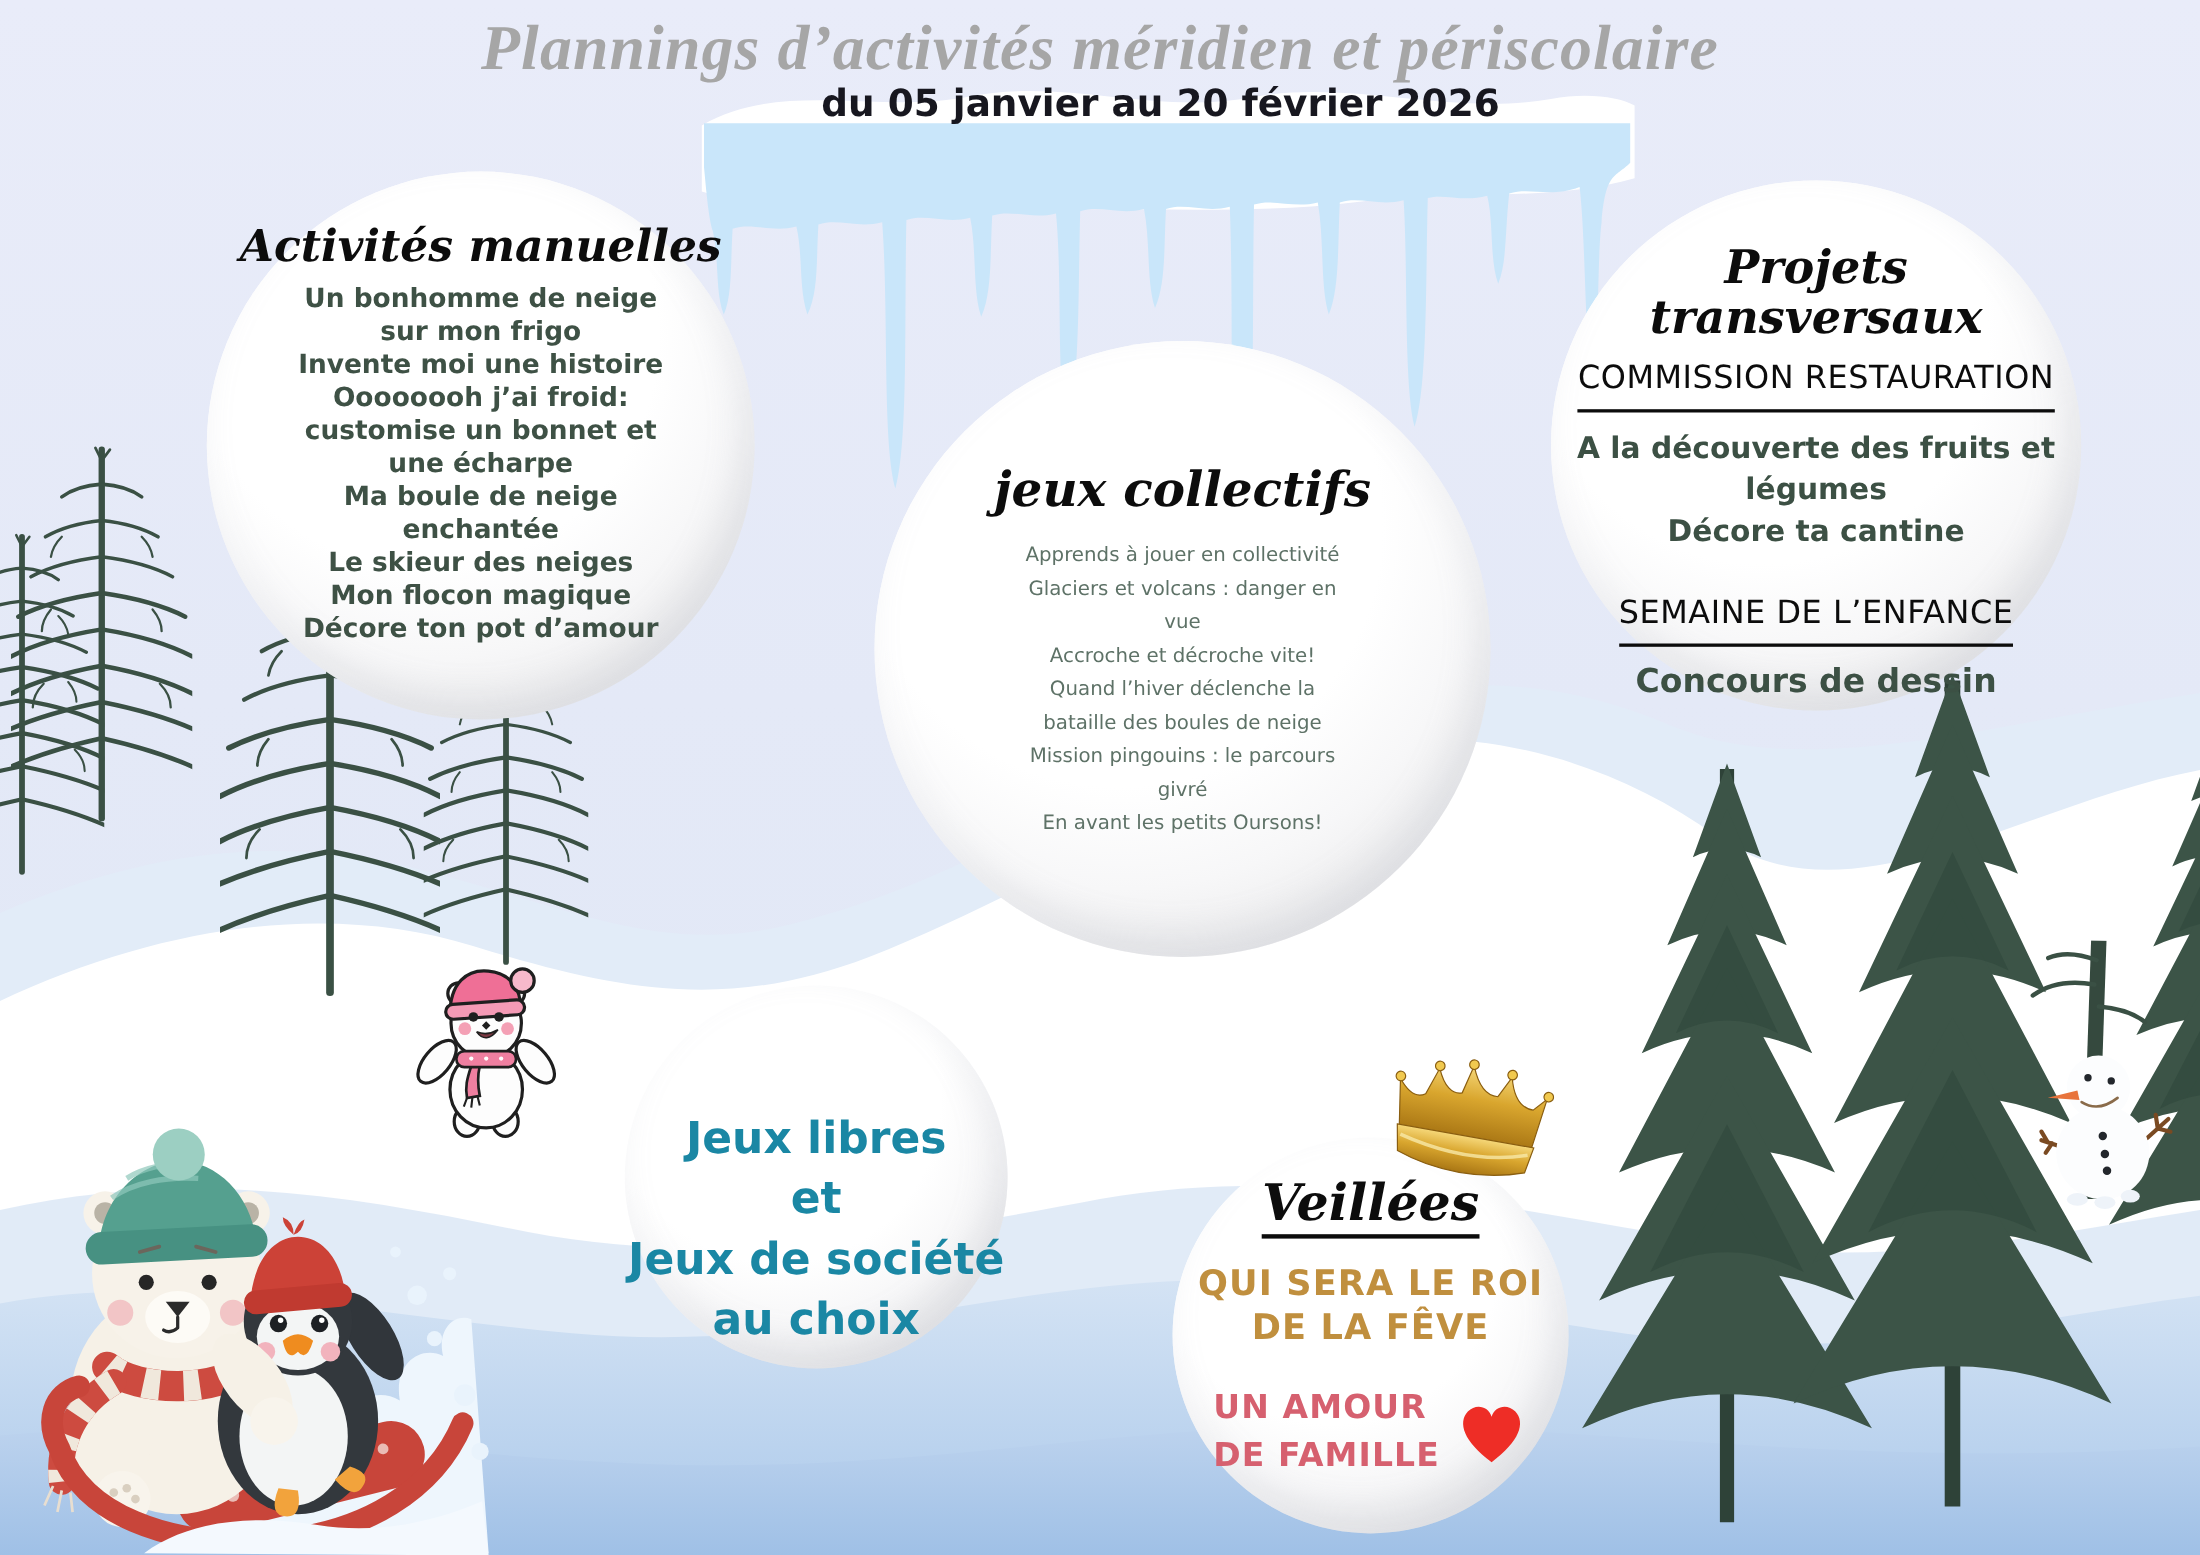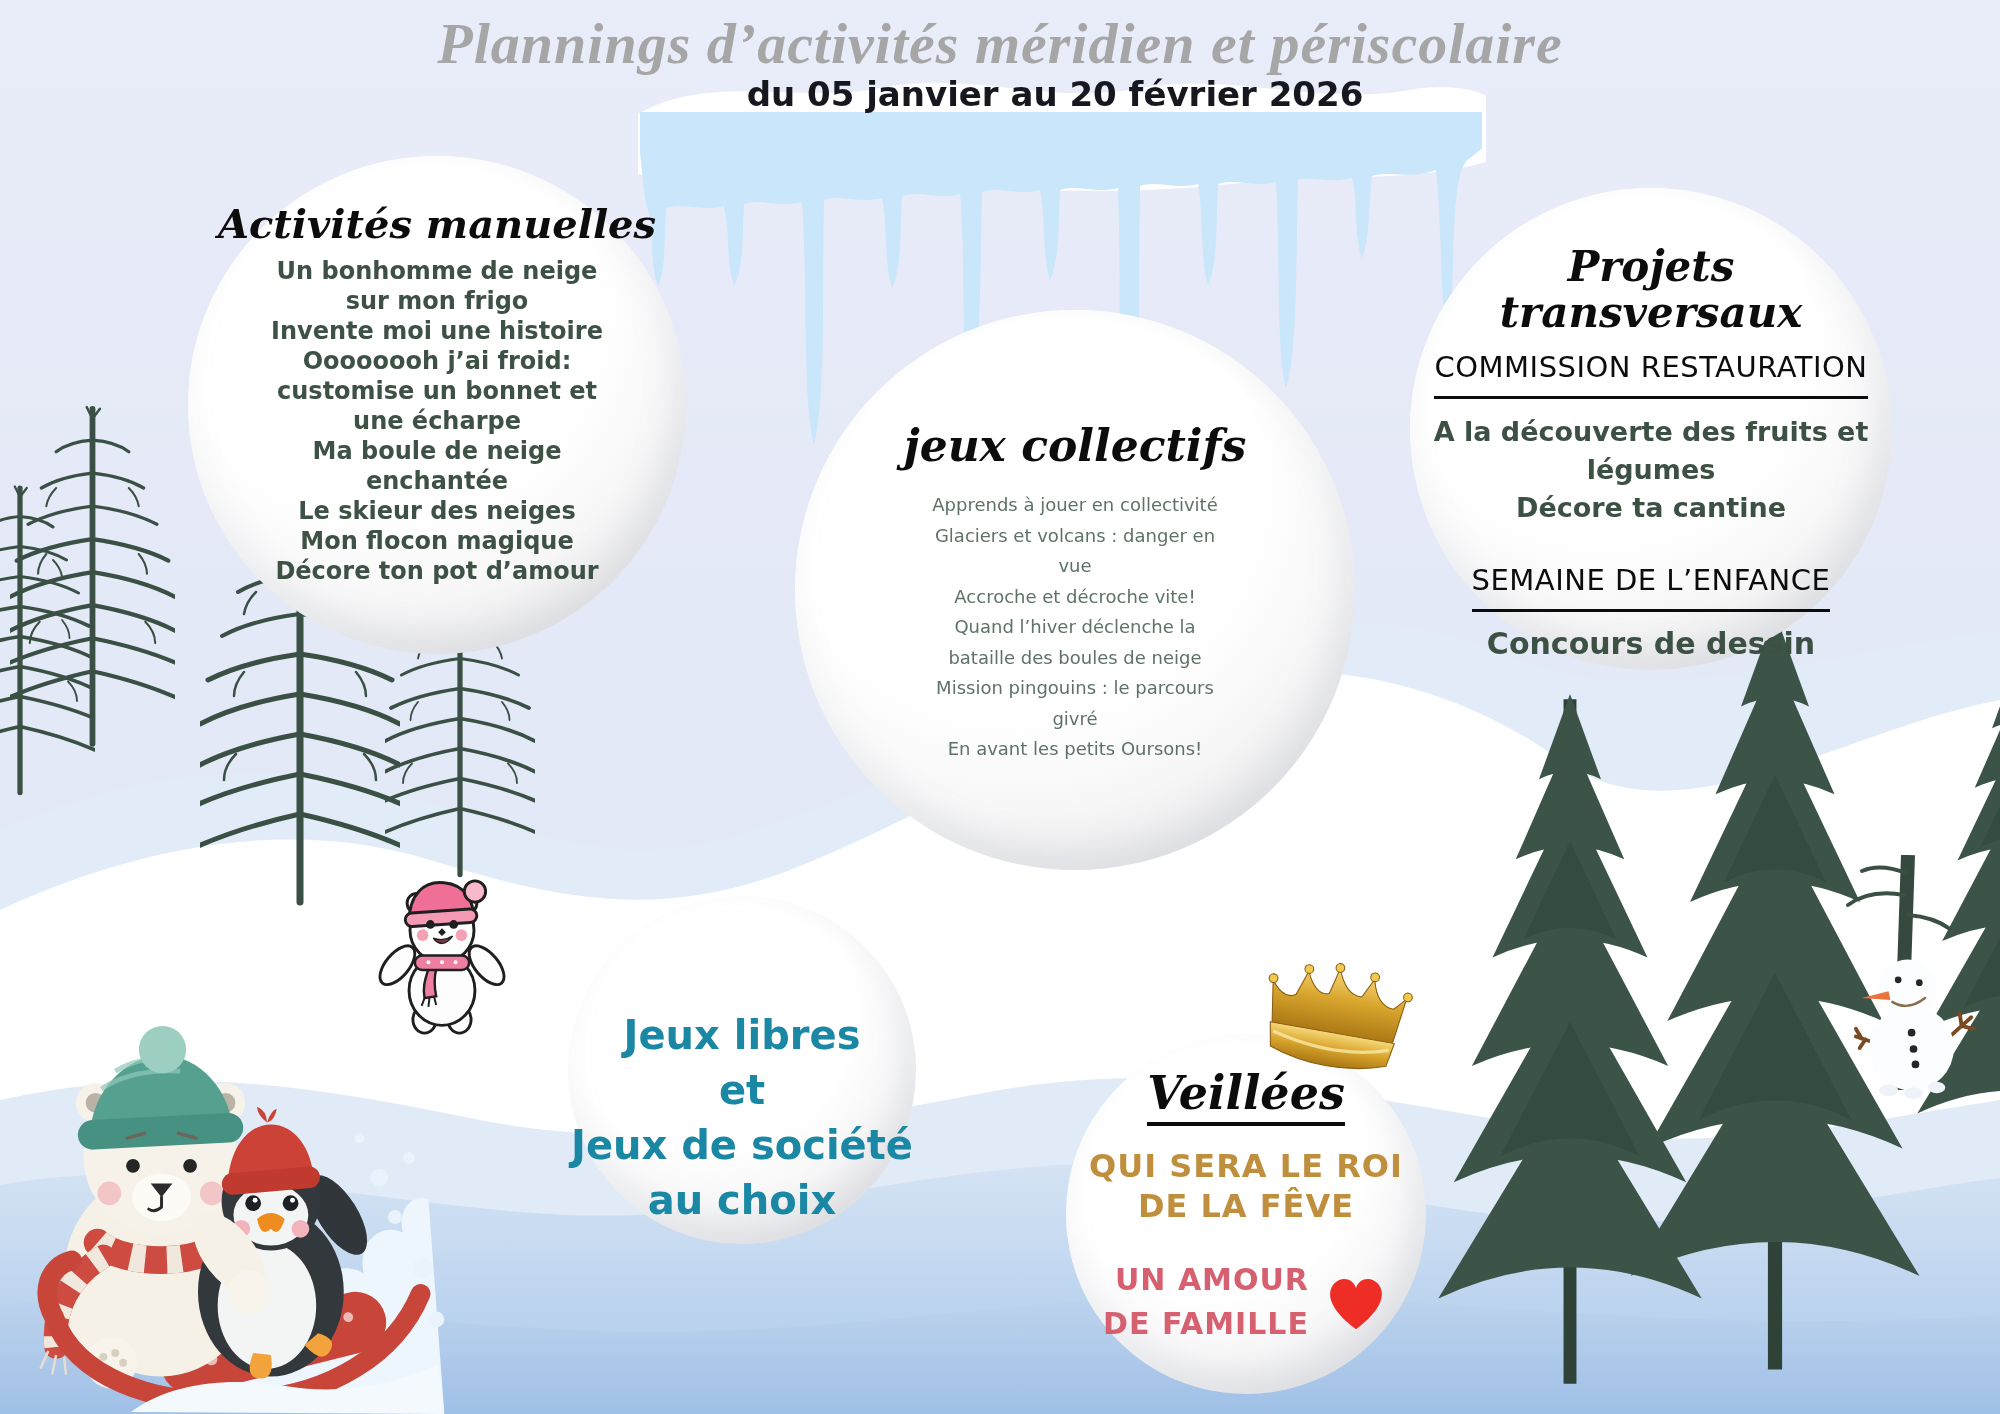--- a/index.html
+++ b/index.html
@@ -35,33 +35,33 @@
     display:inline-block;font-weight:400;color:#0c0c0c;letter-spacing:.5px;
     border-bottom:3px solid #0c0c0c;padding-bottom:12px;
   }
   .lines div{white-space:nowrap;}
   #bubble-manual{left:188px;top:156px;width:498px;height:498px;}
   #bubble-manual .script-heading{margin-top:46px;font-size:40px;}
   #bubble-manual .lines{margin-top:10px;font-weight:700;font-size:24px;line-height:30px;color:#3e5145;}
   #bubble-collective{left:795px;top:310px;width:560px;height:560px;}
   #bubble-collective .script-heading{margin-top:112px;font-size:44px;}
   #bubble-collective .lines{margin-top:20px;font-weight:400;font-size:18px;line-height:30.5px;color:#5e7267;}
-  #bubble-projects{left:1410px;top:188px;width:482px;height:482px;}
+  #bubble-projects{left:1410px;top:164px;width:482px;height:482px;}
   #bubble-projects .script-heading{margin-top:56px;font-size:42px;}
   #bubble-projects .u-header{margin-top:14px;font-size:29px;}
   #bubble-projects .lines{margin-top:14px;font-weight:700;font-size:27px;line-height:38px;color:#3c5044;}
   #bubble-projects .sec2{margin-top:22px;}
   #bubble-projects .lines2{margin-top:14px;font-weight:700;font-size:30px;color:#3c5044;}
   #bubble-free{left:568px;top:896px;width:348px;height:348px;}
   #bubble-free .lines{margin-top:112px;font-weight:700;font-size:40px;line-height:55px;color:#1a87a4;}
   #bubble-evenings{left:1066px;top:1034px;width:360px;height:360px;}
   #bubble-evenings .script-heading{margin-top:34px;font-size:46px;}
   #bubble-evenings .gold{margin-top:20px;font-weight:700;font-size:32px;line-height:40px;color:#c08f3e;letter-spacing:1px;}
   #bubble-evenings .pinkrow{display:flex;align-items:center;justify-content:center;margin-top:32px;gap:14px;}
-  #bubble-evenings .pink{font-weight:700;font-size:30px;line-height:44px;color:#d6606f;letter-spacing:1px;text-align:right;}
+  #bubble-evenings .pink{font-weight:700;font-size:30px;line-height:44px;color:#d6606f;letter-spacing:1px;text-align:left;}
   
   .deco{position:absolute;}
   .z1{z-index:1}.z2{z-index:2}.z3{z-index:3}.z5{z-index:5}.z6{z-index:6}
 </style>
 </head>
 <body>
 
 <div class="canvas">
 
   

